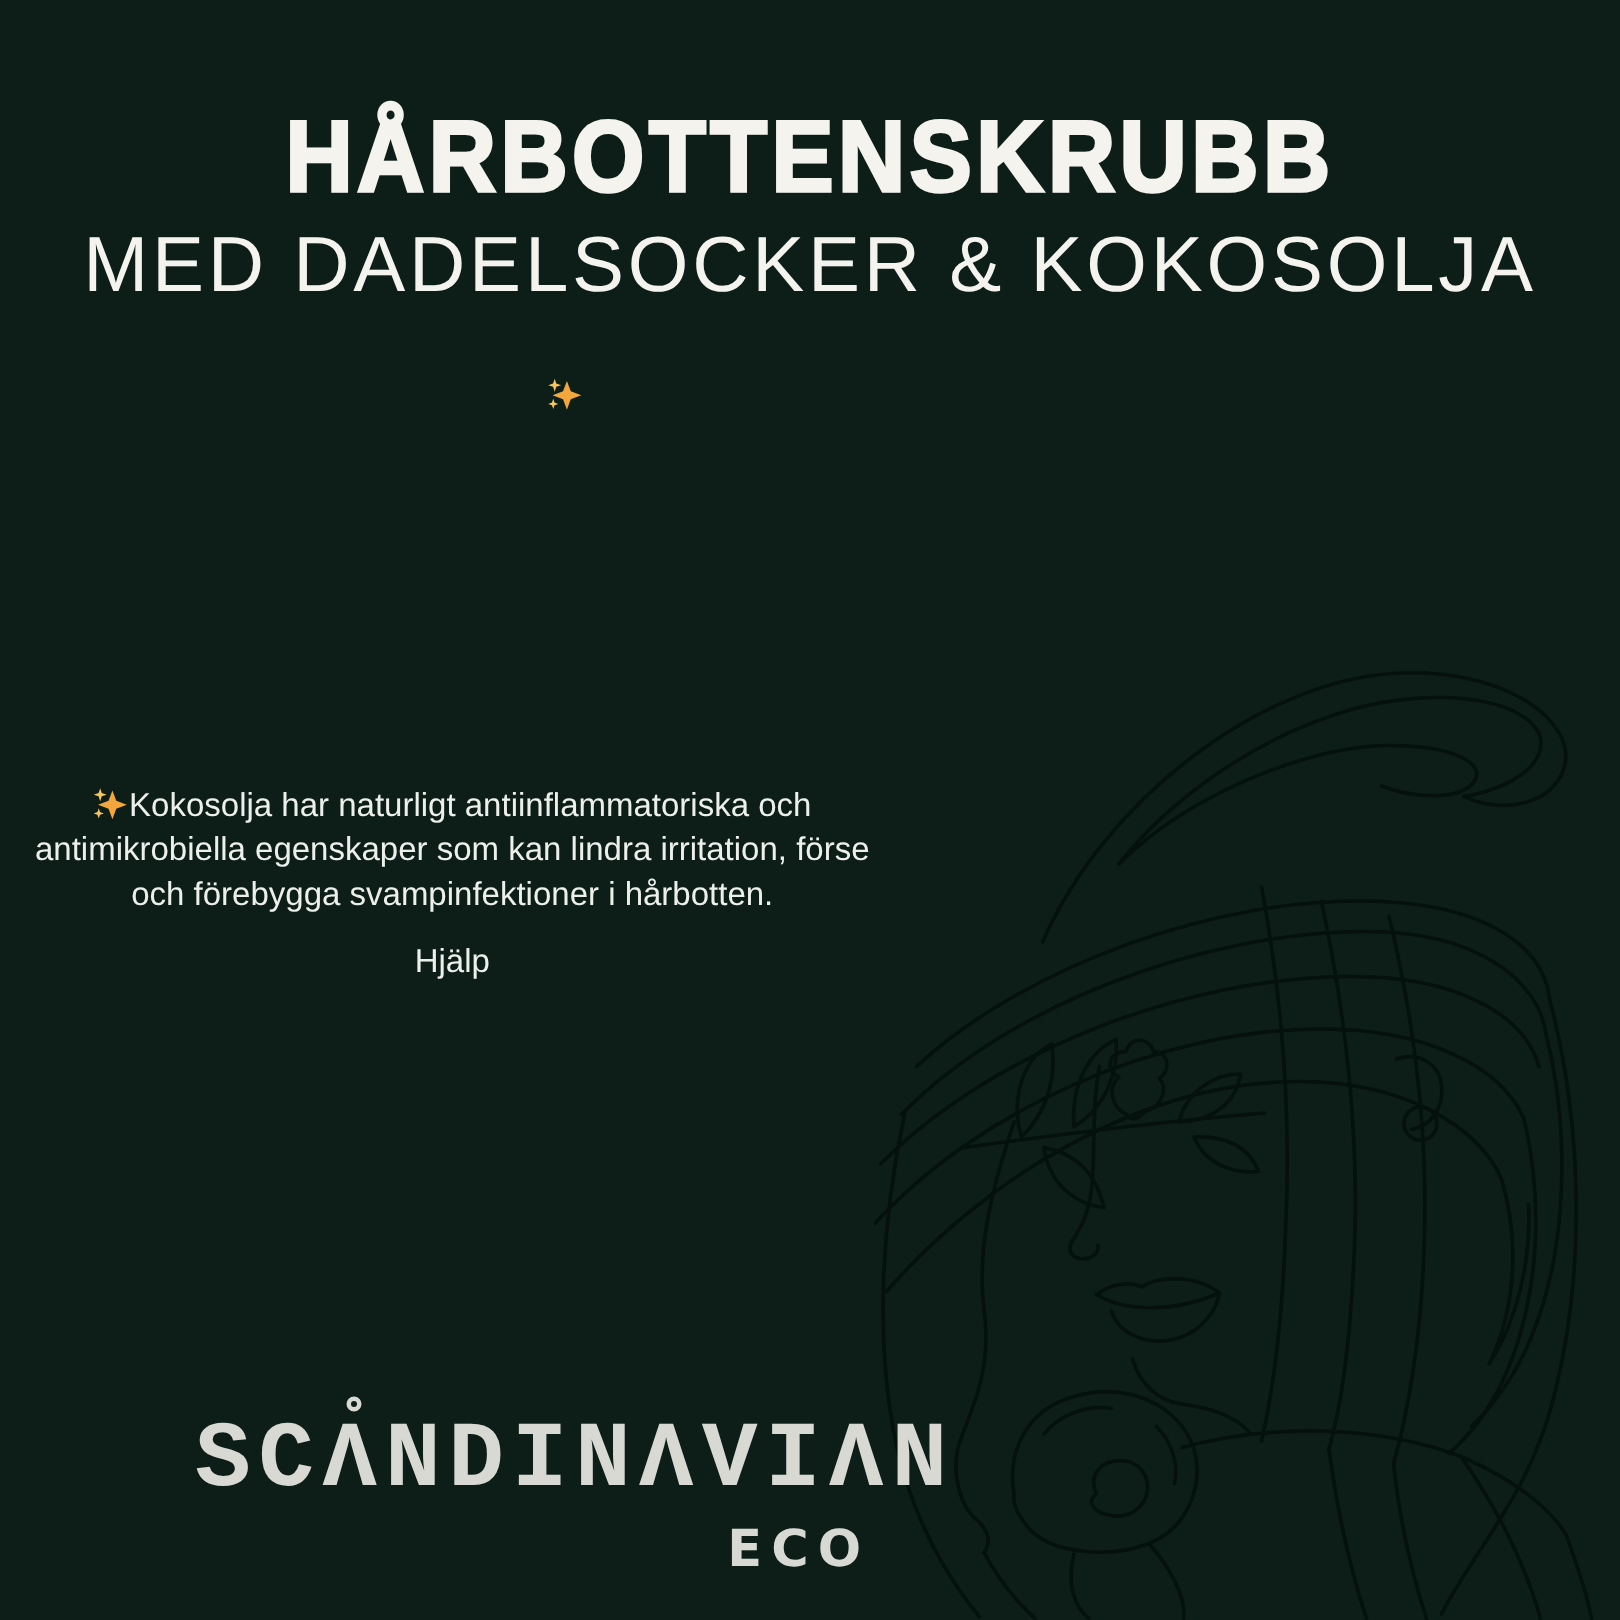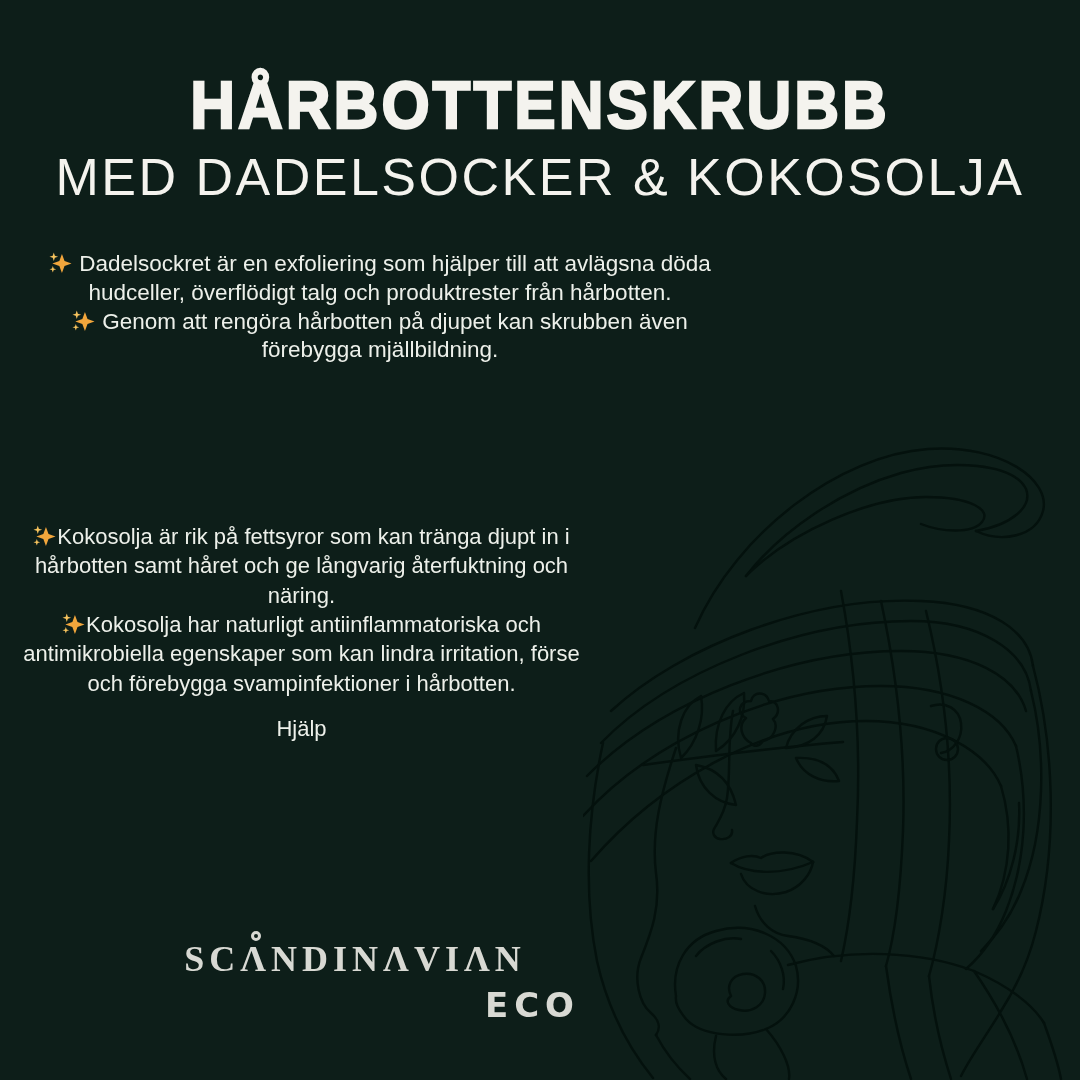--- a/index.html
+++ b/index.html
@@ -37,23 +37,23 @@
   
   .illustration { position:absolute; left:583px; top:413px; width:497px; height:667px; pointer-events:none; }
   .illustration path, .illustration circle {
     fill:none; stroke: var(--illustration-line, #04110d);
     stroke-width:2.4; stroke-linecap:round; stroke-linejoin:round;
   }
 
   
   .logo { position:absolute; left:130px; top:940px; width:450px; color: var(--logo-text, #d8d9d3); }
   .wordmark {
-    font-family:Liberation Serif, serif;
-    font-size:36px; font-weight:700; letter-spacing:5px; line-height:1.1;
-    white-space:nowrap; text-align:center;
+    font-family:Liberation Mono, monospace;
+    font-size:62px; font-weight:700; letter-spacing:5px; line-height:1.1;
+    white-space:nowrap; text-align:left;
   }
   .wordmark span { position:relative; display:inline-block; }
   .wordmark span.ring-a::after {
     content:''; position:absolute; left:50%; top:-9px; transform:translateX(-50%);
     width:10px; height:10px; border:3.5px solid var(--logo-text, #d8d9d3); border-radius:50%;
     box-sizing:border-box; background: var(--background, #0d1e19);
   }
   .logo-eco {
     margin-top:8px; font-family:"DejaVu Sans","Liberation Sans",sans-serif;
     font-size:34px; font-weight:700; letter-spacing:6px; line-height:1; text-align:right;
@@ -67,34 +67,24 @@
   <div class="header">
     <h1 class="title">HÅRBOTTENSKRUBB</h1>
     <div class="subtitle">MED DADELSOCKER &amp; KOKOSOLJA</div>
   </div>
 
   <div class="benefits benefits-1">
     <p class="bullet"><span class="sparkle"><svg viewBox="0 0 24 24">
             <path class="spark-main" d="M13.5 2 L16.2 9.3 L23.5 12 L16.2 14.7 L13.5 22 L10.8 14.7 L3.5 12 L10.8 9.3 Z"></path>
             <path class="spark-small" d="M5 0.5 L6.1 3.9 L9.5 5 L6.1 6.1 L5 9.5 L3.9 6.1 L0.5 5 L3.9 3.9 Z"></path>
             <path class="spark-small" d="M4 14.5 L4.9 17.1 L7.5 18 L4.9 18.9 L4 21.5 L3.1 18.9 L0.5 18 L3.1 17.1 Z"></path>
-          </svg></span><span class="bullet-text">Dadelsockret är en exfoliering som hjälper till att avlägsna döda hudceller, överflödigt talg och produktrester från hårbotten.</span></p>
-    <p class="bullet"><span class="sparkle"><svg viewBox="0 0 24 24">
-            <path class="spark-main" d="M13.5 2 L16.2 9.3 L23.5 12 L16.2 14.7 L13.5 22 L10.8 14.7 L3.5 12 L10.8 9.3 Z"></path>
-            <path class="spark-small" d="M5 0.5 L6.1 3.9 L9.5 5 L6.1 6.1 L5 9.5 L3.9 6.1 L0.5 5 L3.9 3.9 Z"></path>
-            <path class="spark-small" d="M4 14.5 L4.9 17.1 L7.5 18 L4.9 18.9 L4 21.5 L3.1 18.9 L0.5 18 L3.1 17.1 Z"></path>
-          </svg></span><span class="bullet-text">Genom att rengöra hårbotten på djupet kan skrubben även förebygga mjällbildning.</span></p>
+          </svg></span></p>
   </div>
 
   <div class="benefits benefits-2">
-    <p class="bullet"><span class="sparkle"><svg viewBox="0 0 24 24">
-            <path class="spark-main" d="M13.5 2 L16.2 9.3 L23.5 12 L16.2 14.7 L13.5 22 L10.8 14.7 L3.5 12 L10.8 9.3 Z"></path>
-            <path class="spark-small" d="M5 0.5 L6.1 3.9 L9.5 5 L6.1 6.1 L5 9.5 L3.9 6.1 L0.5 5 L3.9 3.9 Z"></path>
-            <path class="spark-small" d="M4 14.5 L4.9 17.1 L7.5 18 L4.9 18.9 L4 21.5 L3.1 18.9 L0.5 18 L3.1 17.1 Z"></path>
-          </svg></span><span class="bullet-text">Kokosolja är rik på fettsyror som kan tränga djupt in i hårbotten samt håret och ge långvarig återfuktning och näring.</span></p>
     <p class="bullet"><span class="sparkle"><svg viewBox="0 0 24 24">
             <path class="spark-main" d="M13.5 2 L16.2 9.3 L23.5 12 L16.2 14.7 L13.5 22 L10.8 14.7 L3.5 12 L10.8 9.3 Z"></path>
             <path class="spark-small" d="M5 0.5 L6.1 3.9 L9.5 5 L6.1 6.1 L5 9.5 L3.9 6.1 L0.5 5 L3.9 3.9 Z"></path>
             <path class="spark-small" d="M4 14.5 L4.9 17.1 L7.5 18 L4.9 18.9 L4 21.5 L3.1 18.9 L0.5 18 L3.1 17.1 Z"></path>
           </svg></span><span class="bullet-text">Kokosolja har naturligt antiinflammatoriska och antimikrobiella egenskaper som kan lindra irritation, förse och förebygga svampinfektioner i hårbotten.</span></p>
     <p class="bullet-extra">Hjälp</p>
   </div>
 
   <svg class="illustration" viewBox="0 0 497 667" aria-hidden="true">
 

